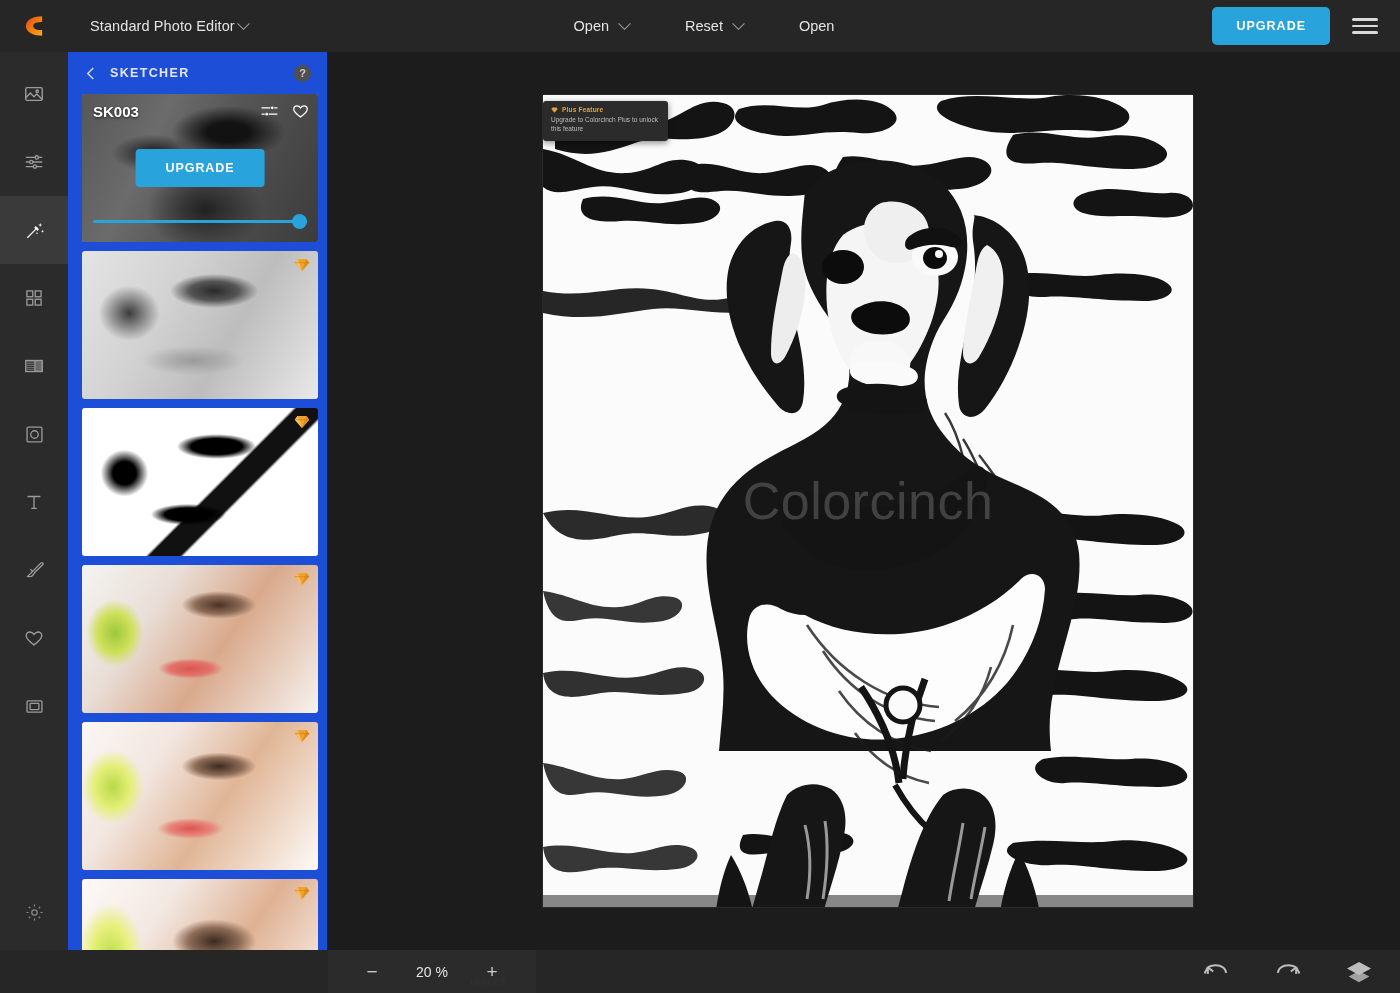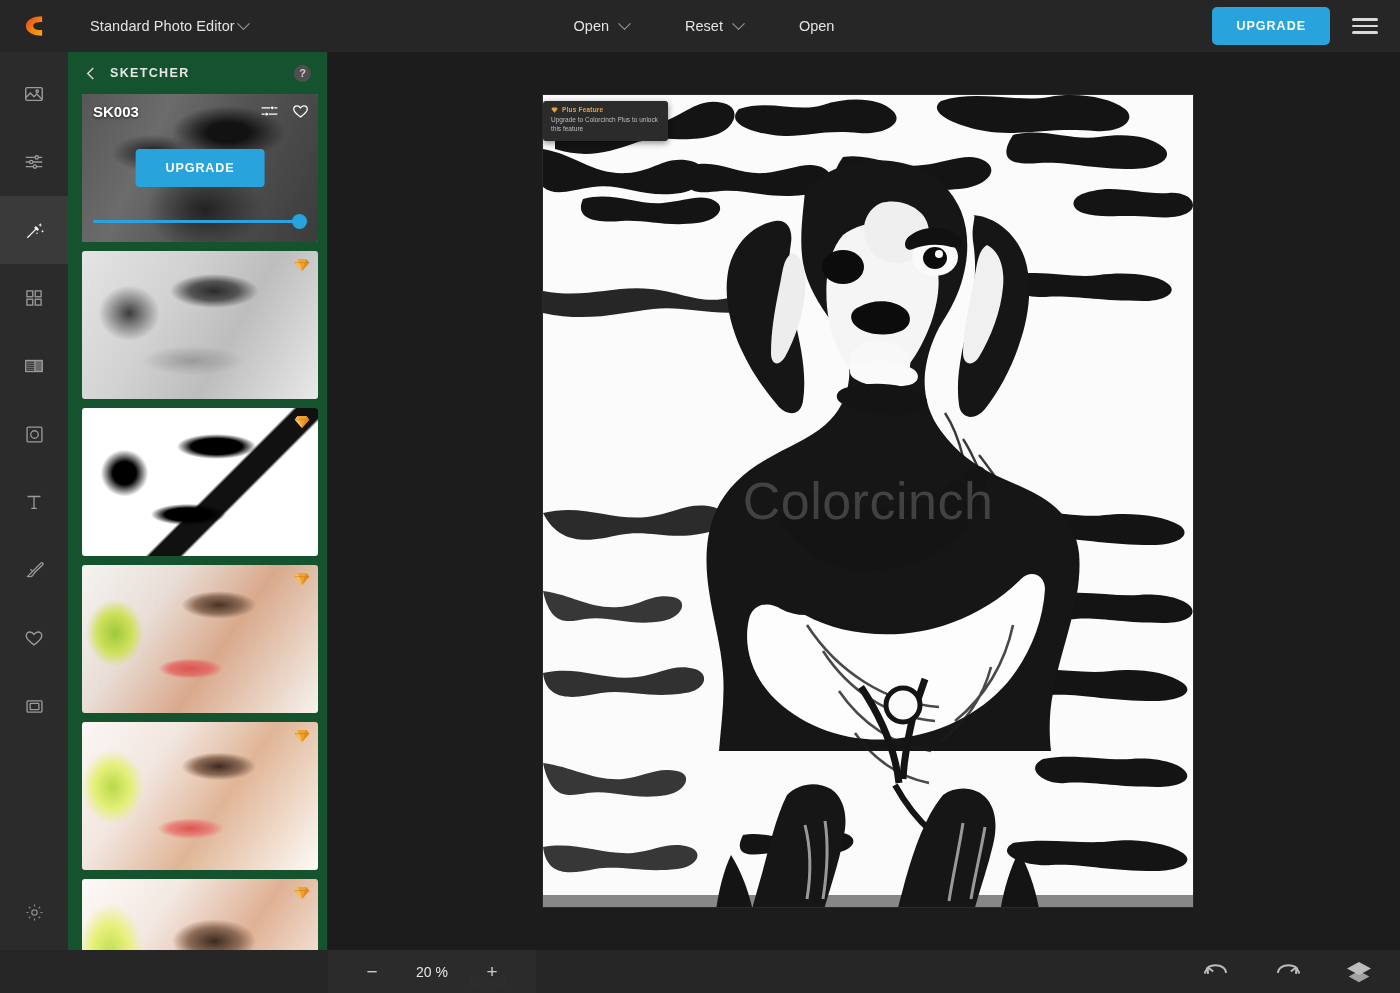--- a/index.html
+++ b/index.html
@@ -77,21 +77,21 @@
   .rail-item svg { stroke: #9b9b9b; fill: none; }
   .rail-item.active { background: #3a3a3a; }
   .rail-item.active svg { stroke: #f2f2f2; fill: none; }
   .rail-spacer { flex: 1; }
   .rail-bottom { height: 76px; display: flex; align-items: center; justify-content: center; cursor: pointer; }
   .rail-bottom svg { stroke: #8b8b8b; fill:none; }
 
   
   .panel {
     width: 260px; flex: 0 0 260px;
-    background: #14532d;
+    background: #1d4ed8;
     display: flex; flex-direction: column;
     border-right: 1px solid #212121;
     position: relative;
     z-index: 15;
   }
   .panel-header {
     height: 42px; flex: 0 0 42px;
     display: flex; align-items: center; padding: 0 16px 0 14px;
     gap: 12px;
   }

